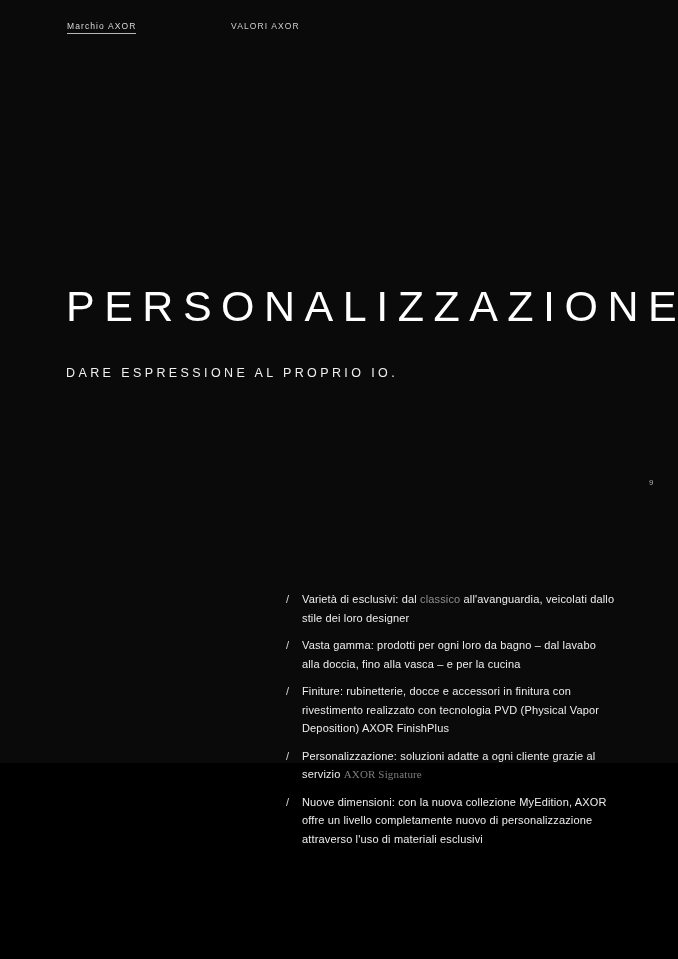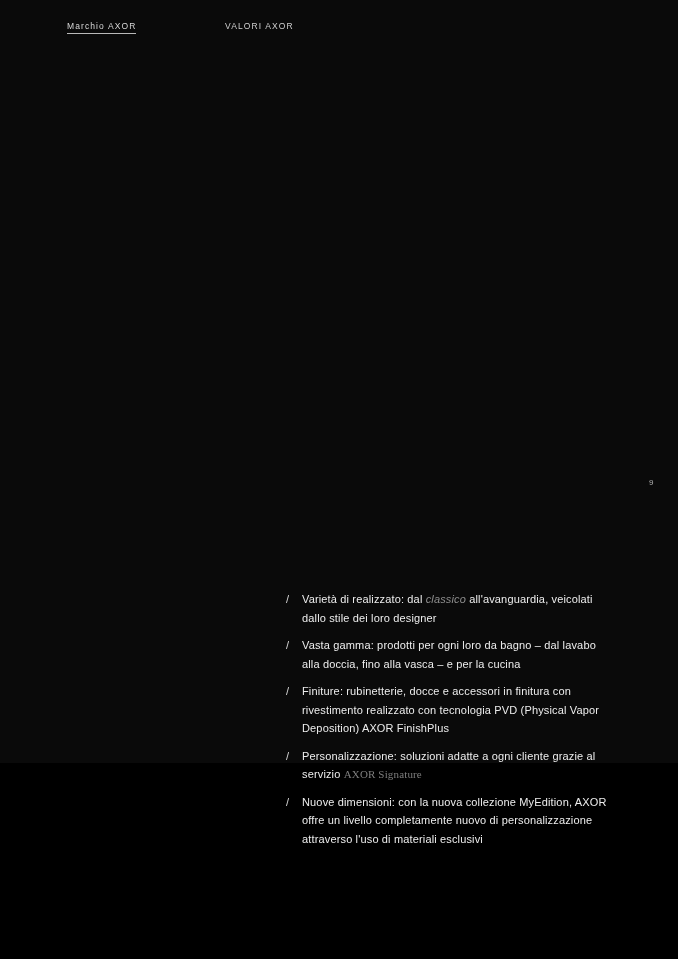--- a/index.html
+++ b/index.html
@@ -39,21 +39,21 @@
     font-weight: 400;
     white-space: nowrap;
   }
   .nav-item.active {
     left: 67px;
     top: 0;
     border-bottom: 1px solid #b9b9b9;
     padding-bottom: 2px;
   }
   .nav-item.second {
-    left: 225px;
+    left: 231px;
     top: 0;
     color: #cfcfcf;
   }
 
   
   .hero {
     position: absolute;
     left: 66px;
     top: 285px;
     width: 580px;
@@ -108,44 +108,47 @@
   }
   .bullet-text {
     flex: 1 1 auto;
     font-size: 11px;
     line-height: 18.5px;
     color: #ededed;
     letter-spacing: 0.15px;
   }
   .accent-grey {
     color: #8e8e8e;
-    font-style: italic;
   }
   .accent-dim {
     color: #7e7e7e;
     font-family: Liberation Serif, serif;
   }
 </style>
 </head>
 <body>
 
 <div class="page">
 
   <div class="topnav">
     <div class="nav-item active">Marchio AXOR</div>
     <div class="nav-item second">VALORI AXOR</div>
   </div>
 
+  <div class="hero">
+    <div class="hero-title">PERSONALIZZAZIONE</div>
+    <div class="hero-sub">DARE ESPRESSIONE AL PROPRIO IO.</div>
+  </div>
 
   <div class="page-number">9</div>
 
   <div class="bullets" id="bullet-list">
       <div class="bullet">
         <div class="bullet-mark">/</div>
-        <div class="bullet-text"><span>Varietà di realizzato: dal </span><span class="accent-grey">classico</span><span> all'avanguardia, veicolati dallo stile dei loro designer</span></div>
+        <div class="bullet-text"><span>Varietà di esclusivi: dal </span><span class="accent-grey">classico</span><span> all'avanguardia, veicolati dallo stile dei loro designer</span></div>
       </div>
       <div class="bullet">
         <div class="bullet-mark">/</div>
         <div class="bullet-text"><span>Vasta gamma: prodotti per ogni loro da bagno – dal lavabo alla doccia, fino alla vasca – e per la cucina</span></div>
       </div>
       <div class="bullet">
         <div class="bullet-mark">/</div>
         <div class="bullet-text"><span>Finiture: rubinetterie, docce e accessori in finitura con rivestimento realizzato con tecnologia PVD (Physical Vapor Deposition) AXOR FinishPlus</span></div>
       </div>
       <div class="bullet">

